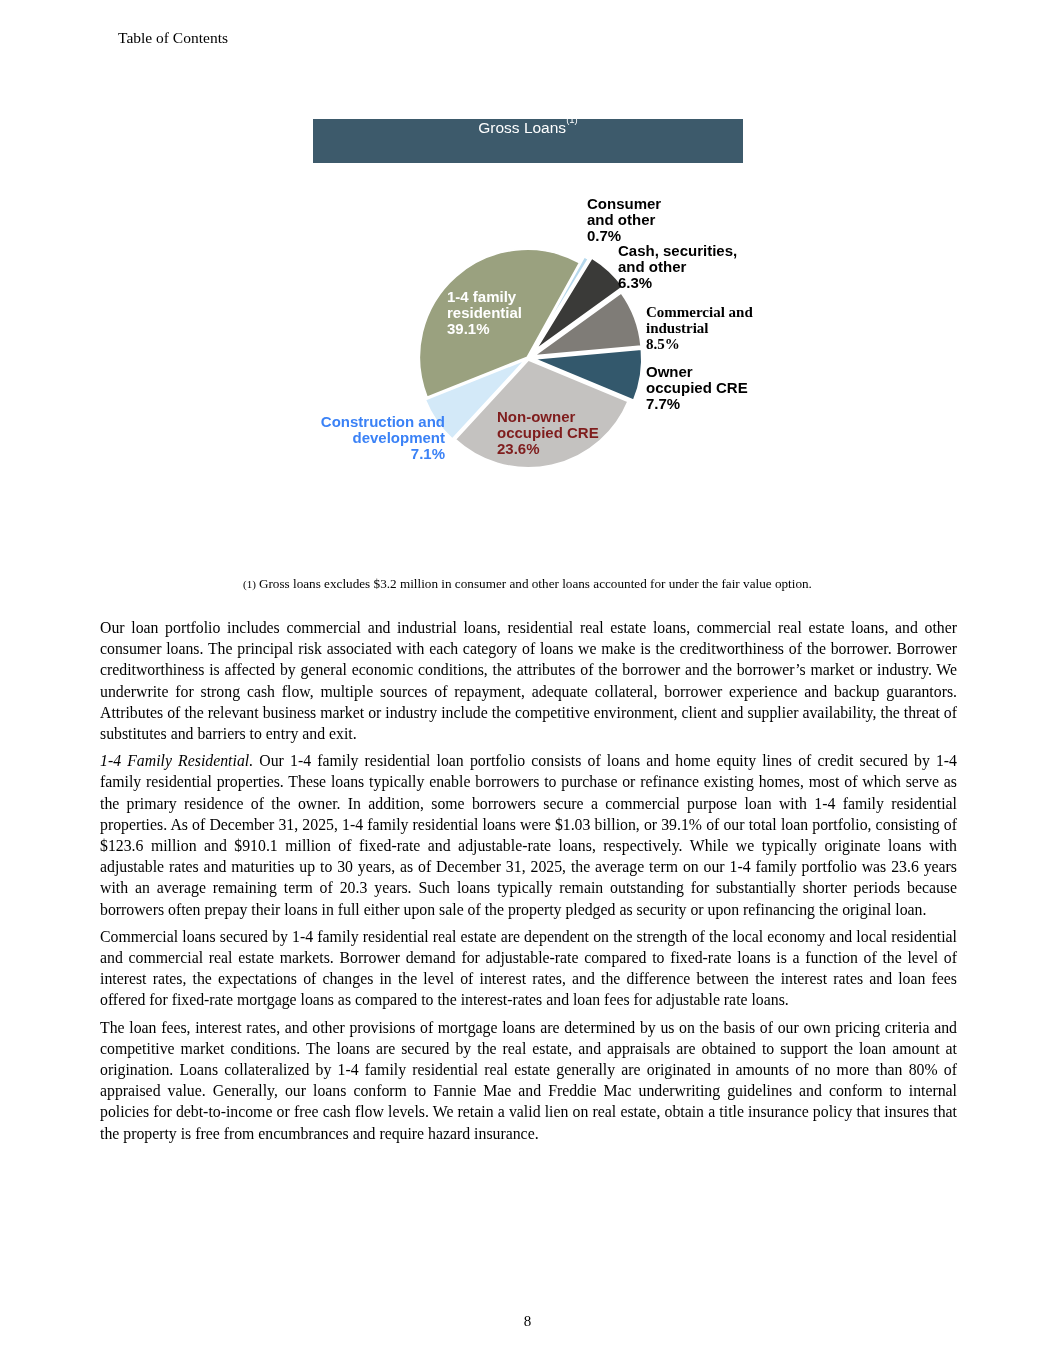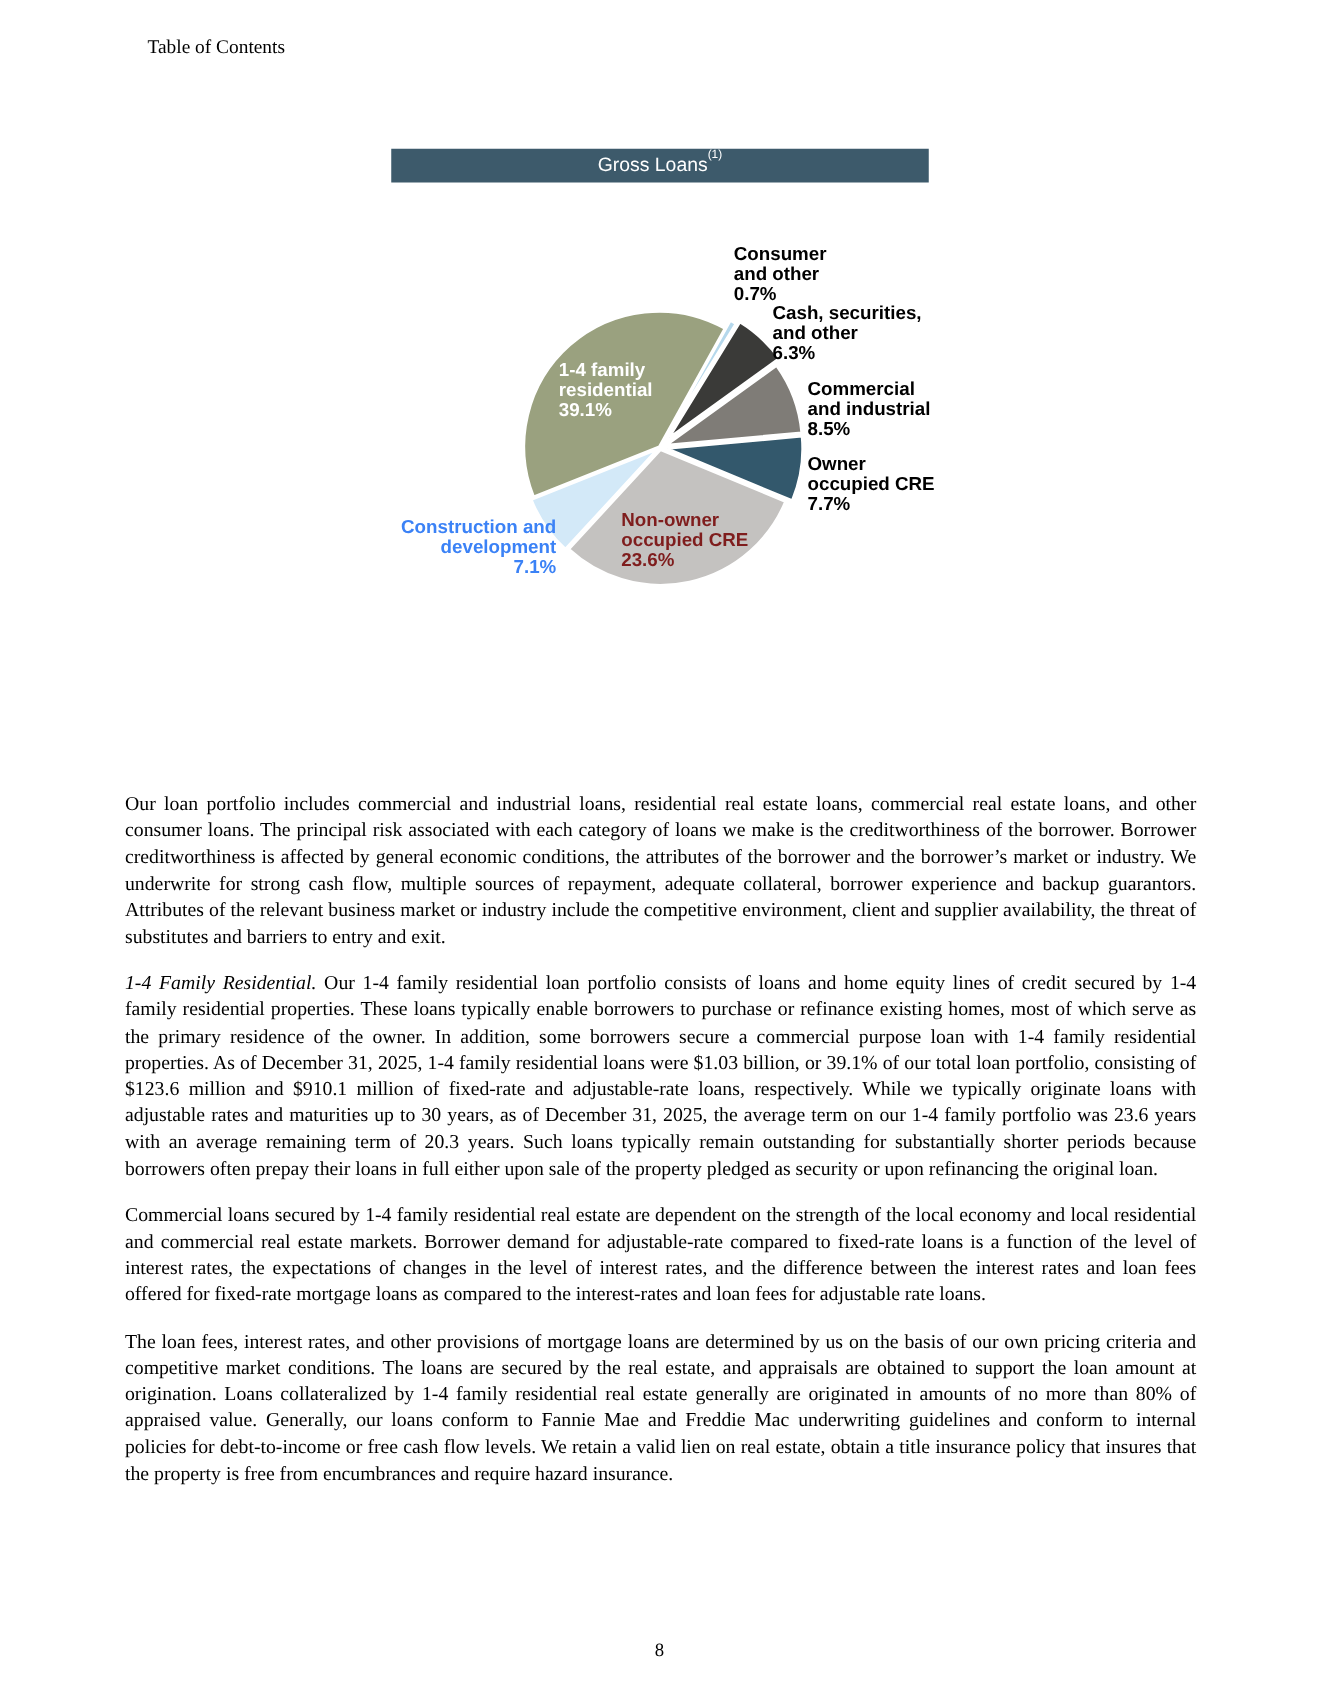--- a/index.html
+++ b/index.html
@@ -10,43 +10,43 @@
   .toc {
     position:absolute; left:102px; top:29px;
     font-size:15.5px;
     margin-left:16px;
   }
   .intro {
     position:absolute; left:100px; top:75px; width:857px;
     font-size:15.8px; line-height:21.2px;
   }
   .chart-title-bar {
-    position:absolute; left:313px; top:119px; width:430px; height:27px;
+    position:absolute; left:313px; top:119px; width:430px; height:44px;
     background:#3d5a6b; color:#ffffff;
     font-family:"Liberation Sans", sans-serif; font-size:15.5px;
-    display:flex; align-items:center; justify-content:center;
+    display:flex; justify-content:center;
   }
   .chart-title-bar sup { font-size:9.5px; line-height:0; position:relative; top:-4px; }
   #pie-svg { position:absolute; left:403px; top:233px; width:250px; height:250px; }
   .pie-label {
     position:absolute;
     font-family:"Liberation Sans", sans-serif; font-weight:bold;
     font-size:15px; line-height:16.2px; color:#000000;
   }
   .pie-label .pct { display:block; }
   .footnote {
     position:absolute; left:0; top:576px; width:1055px;
     text-align:center; font-size:13.2px;
   }
   .footnote .marker { font-size:11px; margin-right:3px; }
   .body-text {
     position:absolute; left:100px; top:617px; width:857px;
     font-size:15.8px; line-height:21.2px; text-align:justify;
   }
-  .body-text p { margin:16px 0 6px 0; }
+  .body-text p { margin:0 0 6px 0; }
   .lead-italic { font-style:italic; }
   .page-number {
     position:absolute; left:0; top:1313px; width:1055px;
     text-align:center; font-size:15px;
   }
 </style>
 </head>
 <body>
 
 <div id="page">
@@ -64,27 +64,30 @@
       <path d="M 533.62 355.90 L 621.21 292.72 A 108 108 0 0 1 641.18 346.11 Z" fill="#7f7c77" stroke="#ffffff" stroke-width="1.8"></path>
       <path d="M 533.93 358.90 L 641.49 349.12 A 108 108 0 0 1 633.70 400.27 Z" fill="#33586c" stroke="#ffffff" stroke-width="1.8"></path>
       <path d="M 528.43 359.95 L 628.19 401.32 A 108 108 0 0 1 455.22 439.35 Z" fill="#c4c2c0" stroke="#ffffff" stroke-width="1.8"></path>
       <path d="M 525.53 359.70 L 452.32 439.10 A 108 108 0 0 1 425.22 399.74 Z" fill="#d3e9f8" stroke="#ffffff" stroke-width="1.8"></path>
       <path d="M 527.34 357.25 L 427.03 397.29 A 108 108 0 0 1 579.70 262.79 Z" fill="#9aa17f" stroke="#ffffff" stroke-width="1.8"></path>
     </svg>
 
   <div id="pie-labels">
       <div class="pie-label" style="left: 587px; top: 196px; width: 100px; color: rgb(0, 0, 0);"><span class="nm">Consumer and other</span><span class="pct">0.7%</span></div>
       <div class="pie-label" style="left: 618px; top: 243px; width: 122px; color: rgb(0, 0, 0);"><span class="nm">Cash, securities, and other</span><span class="pct">6.3%</span></div>
-      <div class="pie-label" style="left: 646px; top: 304px; width: 116px; color: rgb(0, 0, 0);"><span class="nm">Commercial and industrial</span><span class="pct">8.5%</span></div>
+      <div class="pie-label" style="left: 646px; top: 304px; width: 116px; color: rgb(0, 0, 0); font-family: Liberation Serif, serif;"><span class="nm">Commercial and industrial</span><span class="pct">8.5%</span></div>
       <div class="pie-label" style="left: 646px; top: 364px; width: 116px; color: rgb(0, 0, 0);"><span class="nm">Owner occupied CRE</span><span class="pct">7.7%</span></div>
       <div class="pie-label" style="left: 497px; top: 409px; width: 115px; color: #7f1d1d;"><span class="nm">Non-owner occupied CRE</span><span class="pct">23.6%</span></div>
       <div class="pie-label" style="left: 313px; top: 414px; width: 132px; color: #3b82f6; text-align: right;"><span class="nm">Construction and development</span><span class="pct">7.1%</span></div>
       <div class="pie-label" style="left: 447px; top: 289px; width: 95px; color: rgb(255, 255, 255);"><span class="nm">1-4 family residential</span><span class="pct">39.1%</span></div>
     </div>
 
+  <div class="footnote">
+    <span class="marker">(1)</span><span>Gross loans excludes $3.2 million in consumer and other loans accounted for under the fair value option.</span>
+  </div>
 
   <div class="body-text">
     <p>Our loan portfolio includes commercial and industrial loans, residential real estate loans, commercial real estate loans, and other consumer loans. The principal risk associated with each category of loans we make is the creditworthiness of the borrower. Borrower creditworthiness is affected by general economic conditions, the attributes of the borrower and the borrower’s market or industry. We underwrite for strong cash flow, multiple sources of repayment, adequate collateral, borrower experience and backup guarantors. Attributes of the relevant business market or industry include the competitive environment, client and supplier availability, the threat of substitutes and barriers to entry and exit.</p>
     <p><span class="lead-italic">1-4 Family Residential.</span><span> Our 1-4 family residential loan portfolio consists of loans and home equity lines of credit secured by 1-4 family residential properties. These loans typically enable borrowers to purchase or refinance existing homes, most of which serve as the primary residence of the owner. In addition, some borrowers secure a commercial purpose loan with 1-4 family residential properties. As of December 31, 2025, 1-4 family residential loans were $1.03 billion, or 39.1% of our total loan portfolio, consisting of $123.6 million and $910.1 million of fixed-rate and adjustable-rate loans, respectively. While we typically originate loans with adjustable rates and maturities up to 30 years, as of December 31, 2025, the average term on our 1-4 family portfolio was 23.6 years with an average remaining term of 20.3 years. Such loans typically remain outstanding for substantially shorter periods because borrowers often prepay their loans in full either upon sale of the property pledged as security or upon refinancing the original loan.</span></p>
     <p>Commercial loans secured by 1-4 family residential real estate are dependent on the strength of the local economy and local residential and commercial real estate markets. Borrower demand for adjustable-rate compared to fixed-rate loans is a function of the level of interest rates, the expectations of changes in the level of interest rates, and the difference between the interest rates and loan fees offered for fixed-rate mortgage loans as compared to the interest-rates and loan fees for adjustable rate loans.</p>
     <p>The loan fees, interest rates, and other provisions of mortgage loans are determined by us on the basis of our own pricing criteria and competitive market conditions. The loans are secured by the real estate, and appraisals are obtained to support the loan amount at origination. Loans collateralized by 1-4 family residential real estate generally are originated in amounts of no more than 80% of appraised value. Generally, our loans conform to Fannie Mae and Freddie Mac underwriting guidelines and conform to internal policies for debt-to-income or free cash flow levels. We retain a valid lien on real estate, obtain a title insurance policy that insures that the property is free from encumbrances and require hazard insurance.</p>
   </div>
 
   <div class="page-number">8</div>
 

